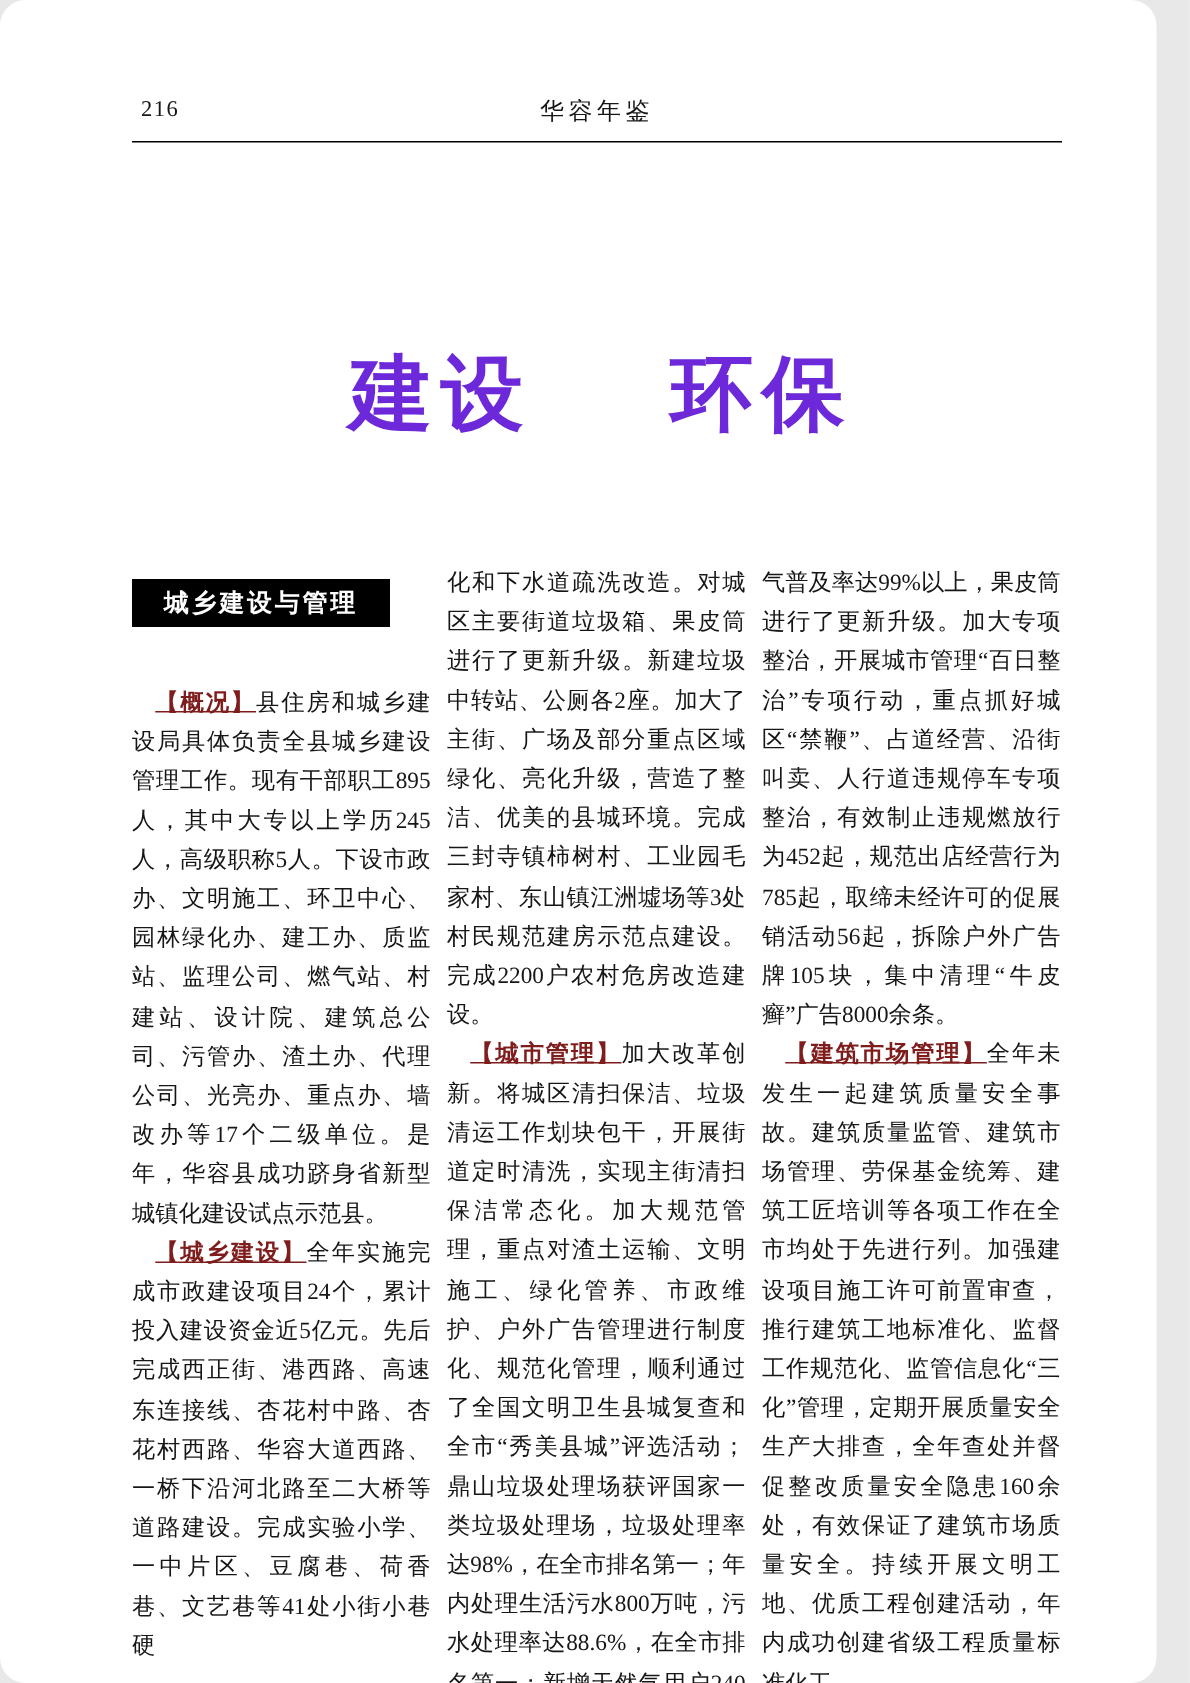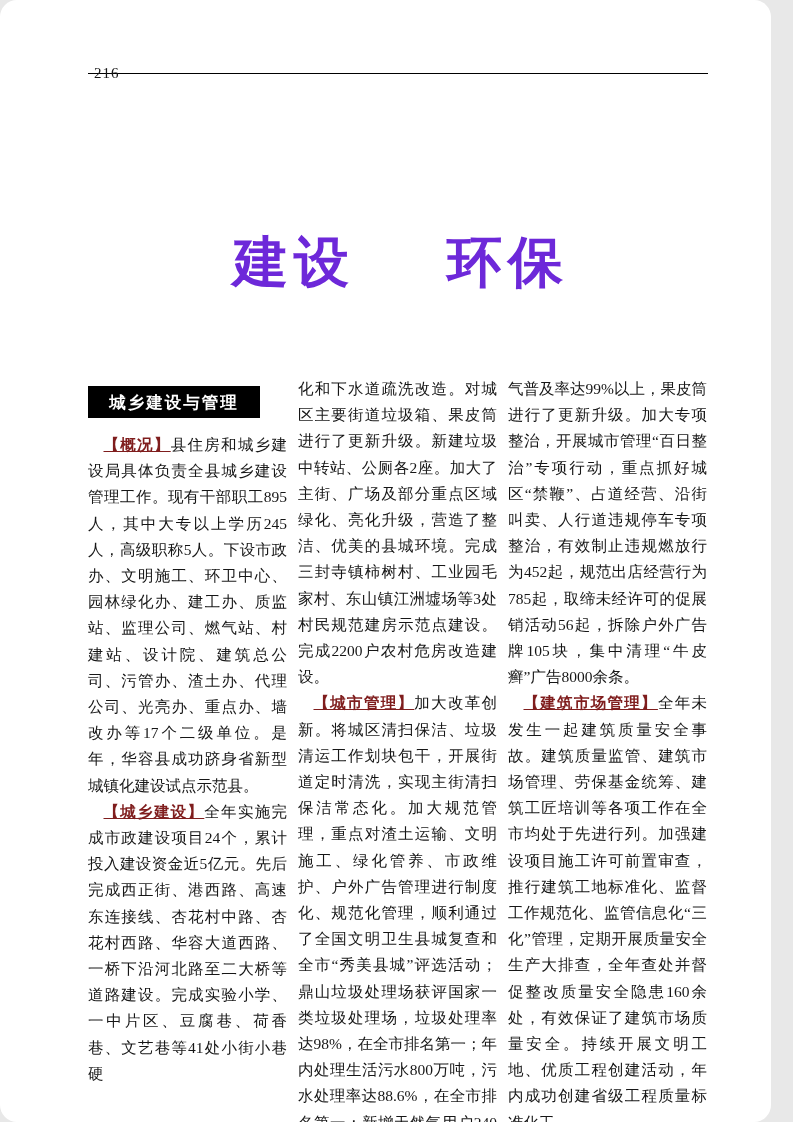--- a/index.html
+++ b/index.html
@@ -77,38 +77,39 @@
     width: 172px;
     height: 32px;
     display: flex;
     align-items: center;
     justify-content: center;
     font-family: "Liberation Sans", sans-serif;
     font-weight: bold;
     font-size: 16.5px;
     letter-spacing: 2px;
     margin-top: 10px;
-    margin-bottom: 14px;
+    margin-bottom: 38px;
   }
   .para { margin: 0; }
   .para.labeled { text-indent: 1em; }
   .entry-label {
     font-family: "Liberation Sans", sans-serif;
     font-weight: bold;
     color: #7f1d1d;
     text-decoration: underline;
   }
 </style>
 </head>
 <body>
 
 <div class="page">
 
   <header class="page-header">
     <span class="page-number">216</span>
+    <span class="book-title">华容年鉴</span>
   </header>
 
   <h1 class="main-title">
     <span>建设</span>
     <span>环保</span>
   </h1>
 
   <div class="columns">
 
     <section class="column">

